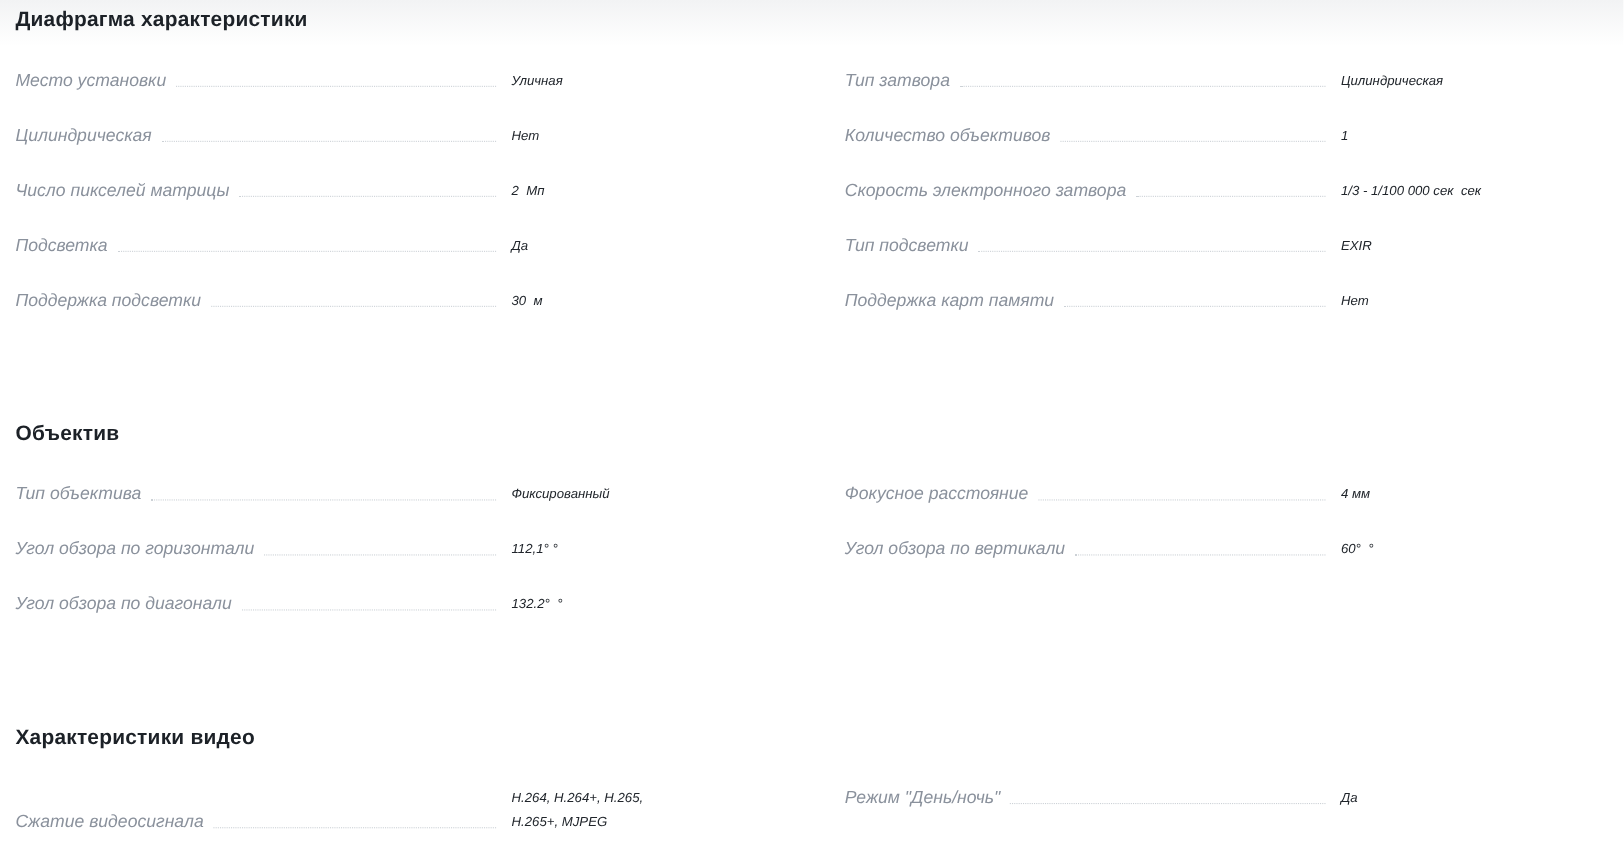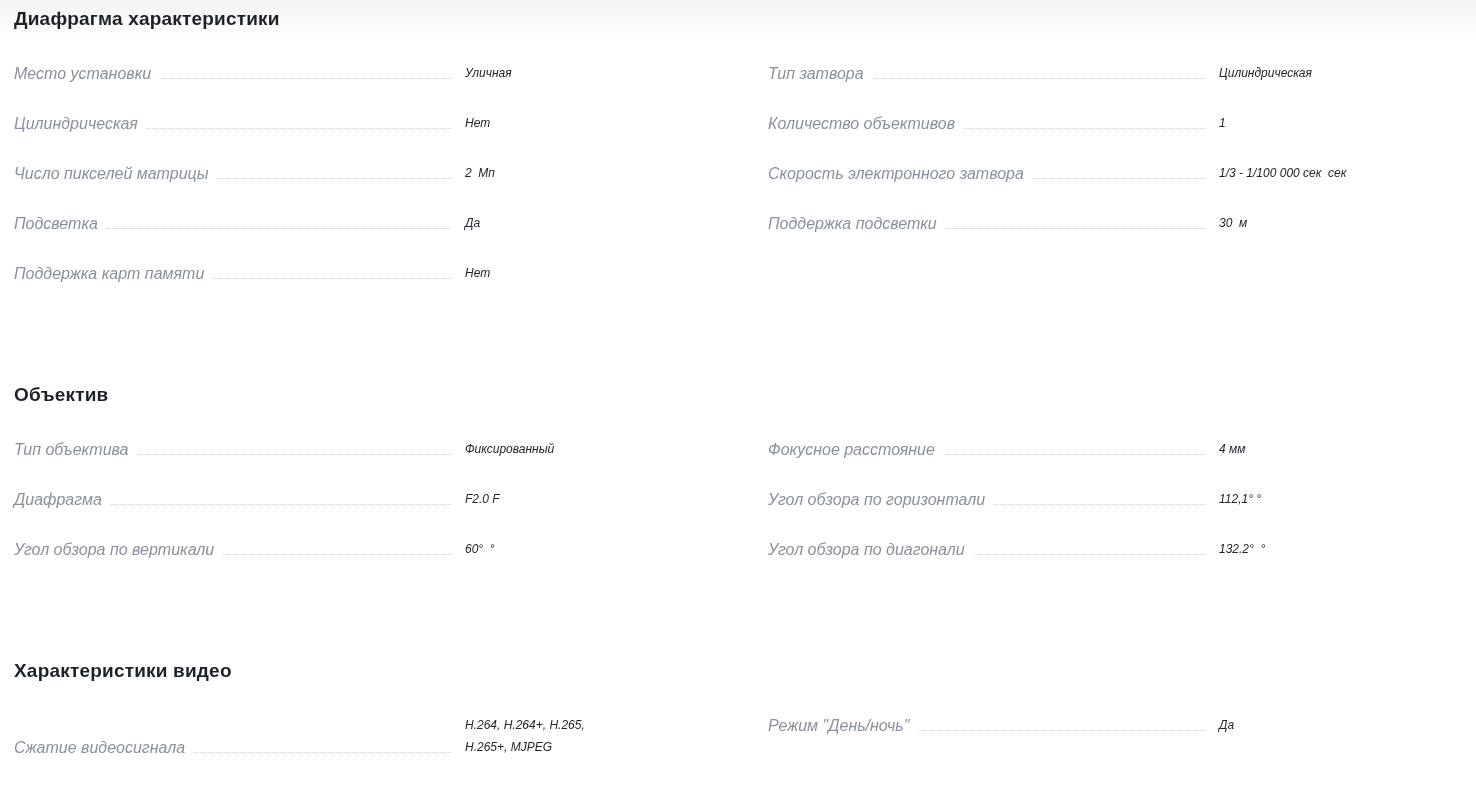--- a/index.html
+++ b/index.html
@@ -137,20 +137,27 @@
       </div>
 
       <div class="row">
         <div class="lbl-wrap">
           <span class="lbl">Подсветка</span>
           <span class="leader"></span>
         </div>
         <div class="val">Да</div>
       </div>
 
+      <div class="row">
+        <div class="lbl-wrap">
+          <span class="lbl">Тип подсветки</span>
+          <span class="leader"></span>
+        </div>
+        <div class="val">EXIR</div>
+      </div>
 
       <div class="row">
         <div class="lbl-wrap">
           <span class="lbl">Поддержка подсветки</span>
           <span class="leader"></span>
         </div>
         <div class="val">30  м</div>
       </div>
 
       <div class="row">
@@ -177,27 +184,20 @@
       </div>
 
       <div class="row">
         <div class="lbl-wrap">
           <span class="lbl">Фокусное расстояние</span>
           <span class="leader"></span>
         </div>
         <div class="val">4 мм</div>
       </div>
 
-      <div class="row">
-        <div class="lbl-wrap">
-          <span class="lbl">Диафрагма</span>
-          <span class="leader"></span>
-        </div>
-        <div class="val">F2.0 F</div>
-      </div>
 
       <div class="row">
         <div class="lbl-wrap">
           <span class="lbl">Угол обзора по горизонтали</span>
           <span class="leader"></span>
         </div>
         <div class="val">112,1° °</div>
       </div>
 
       <div class="row">

